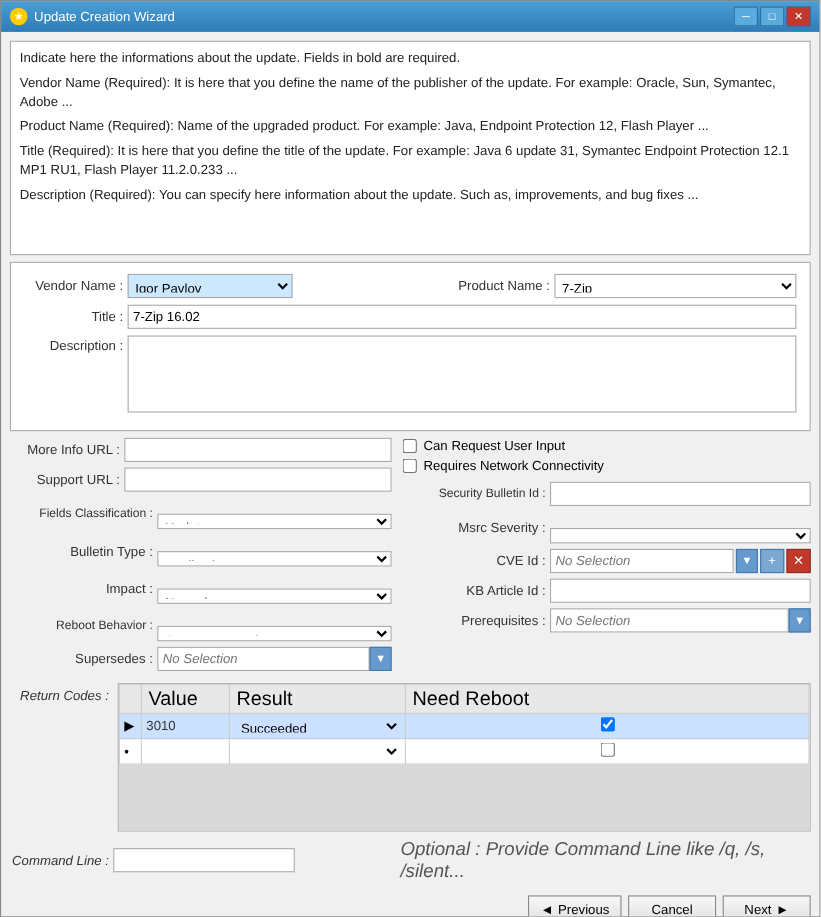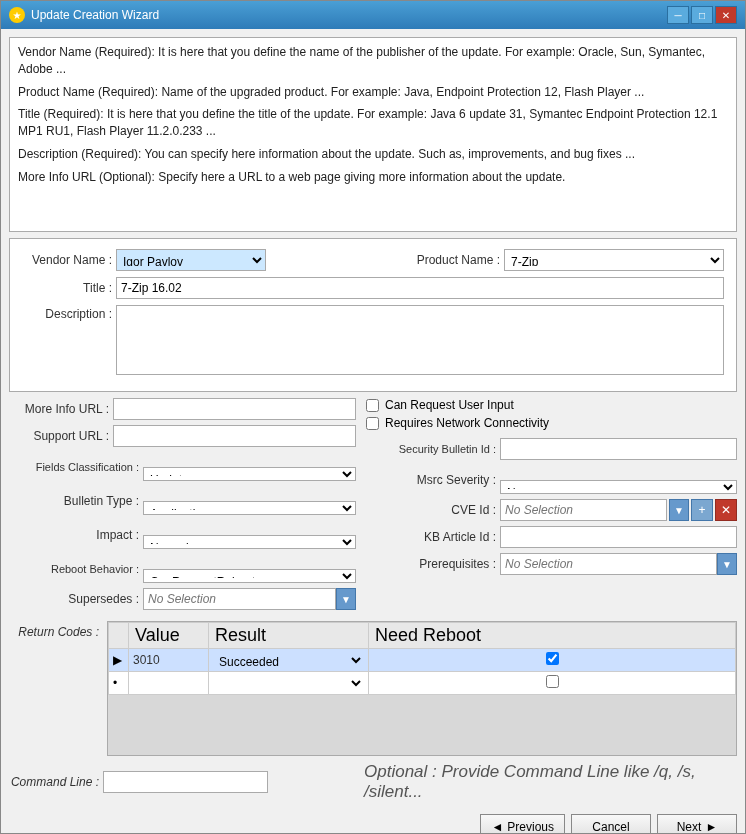--- a/index.html
+++ b/index.html
@@ -313,25 +313,25 @@
     <div class="title-bar-buttons">
       <button class="tb-btn">─</button>
       <button class="tb-btn">□</button>
       <button class="tb-btn close">✕</button>
     </div>
   </div>
 
   <div class="content-area">
 
     <div class="info-panel">
+      <p>Indicate here the informations about the update. Fields in bold are required.</p>
       <p>Vendor Name (Required): It is here that you define the name of the publisher of the update. For example: Oracle, Sun, Symantec, Adobe ...</p>
       <p>Product Name (Required): Name of the upgraded product. For example: Java, Endpoint Protection 12, Flash Player ...</p>
       <p>Title (Required): It is here that you define the title of the update. For example: Java 6 update 31, Symantec Endpoint Protection 12.1 MP1 RU1, Flash Player 11.2.0.233 ...</p>
       <p>Description (Required): You can specify here information about the update. Such as, improvements, and bug fixes ...</p>
-      <p>More Info URL (Optional): Specify here a URL to a web page giving more information about the update.</p>
     </div>
 
     <div class="form-section">
 
       <div class="form-row">
         <span class="form-label" style="width:90px; margin-right:4px;">Vendor Name :</span>
         <select class="vendor-select" style="width:200px;">
           <option>Igor Pavlov</option>
         </select>
         <span style="flex:1;"></span>

